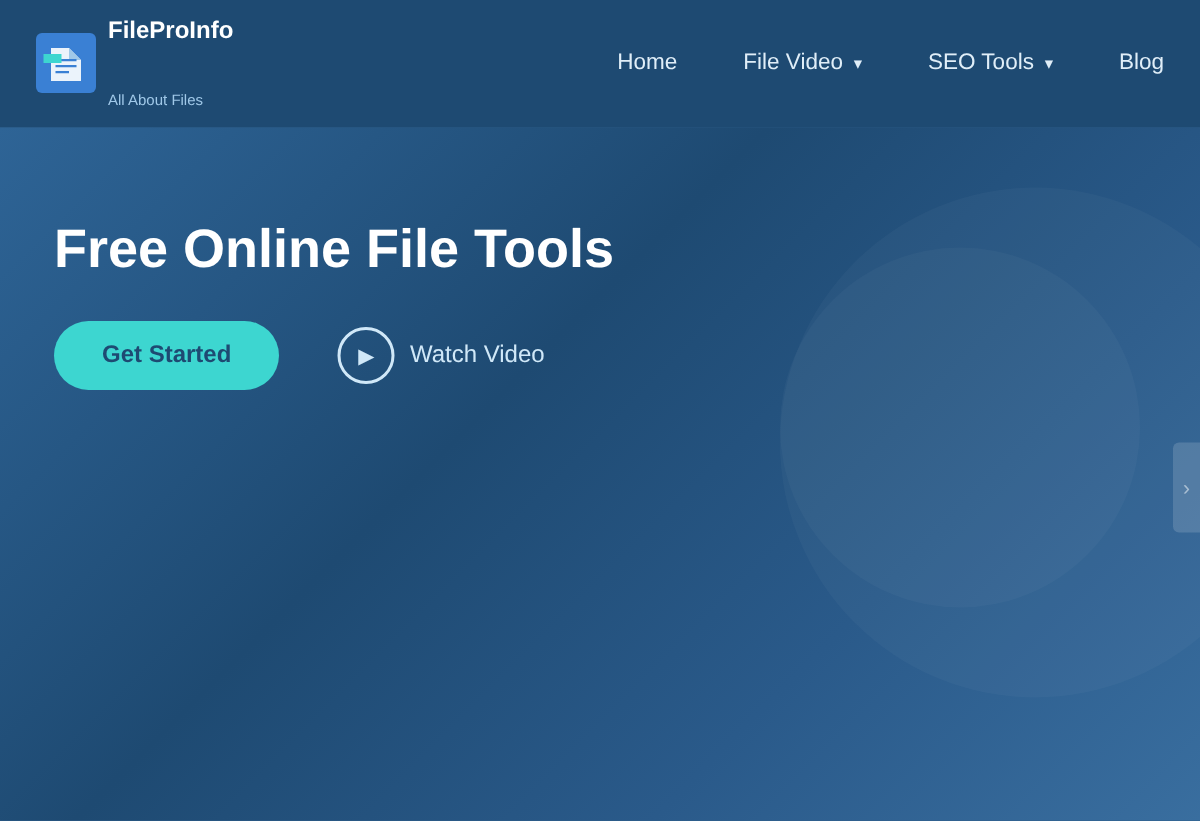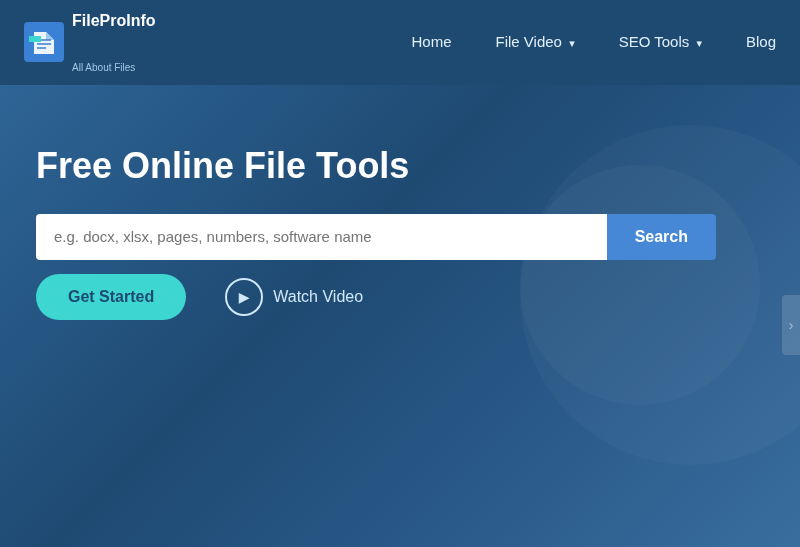--- a/index.html
+++ b/index.html
@@ -253,24 +253,20 @@
     </li>
     <li>
       <a href="#">Blog</a>
     </li>
   </ul>
 </nav>
 
 <section class="hero">
   <h1 class="hero-title">Free Online File Tools</h1>
 
-  <div class="search-row">
-    <input type="text" class="search-input" placeholder="e.g. docx, xlsx, pages, numbers, software name" style="">
-    <button class="search-button">Search</button>
-  </div>
 
 
   <div class="cta-row">
     <button class="btn-get-started">Get Started</button>
 
     <a href="#" class="watch-video">
       <div class="play-circle">▶</div>
       <span>Watch Video</span>
     </a>
   </div>

